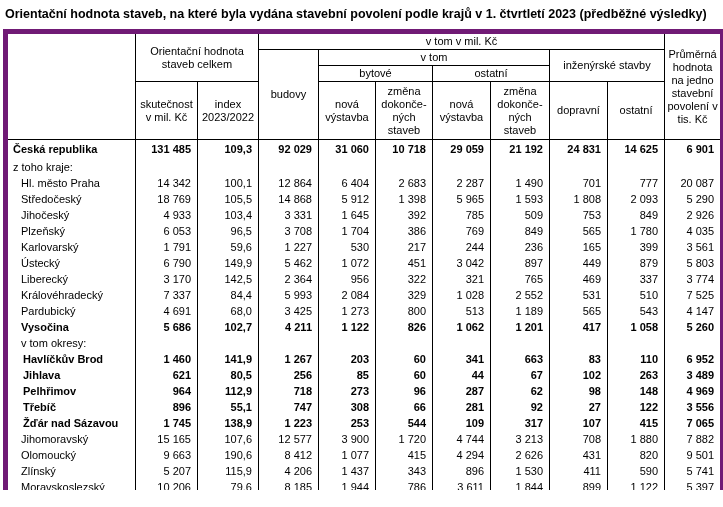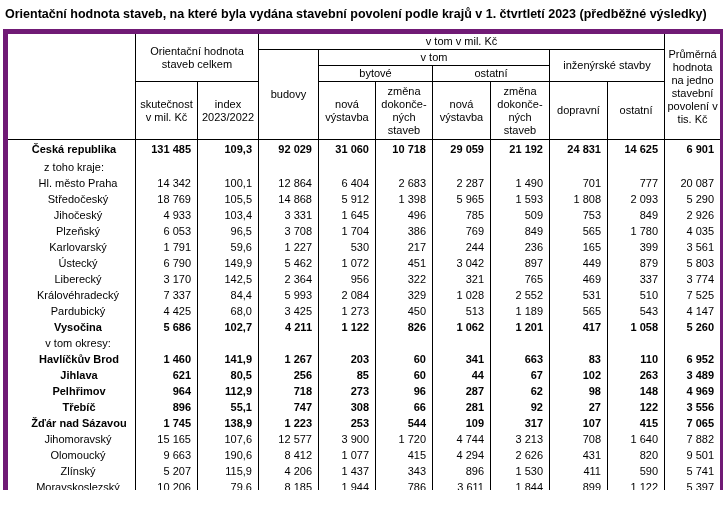--- a/index.html
+++ b/index.html
@@ -14,21 +14,21 @@
     font-size:11px;line-height:13px;padding:1px 2px;overflow:hidden;}
   thead tr.hr1{height:13px;}
   thead tr.hr2{height:16px;}
   thead tr.hr3{height:16px;}
   thead tr.hr4{height:58px;}
   tbody td{border-left:1px solid #000;border-right:1px solid #000;
     font-size:11px;line-height:15px;height:16px;padding:0;overflow:hidden;
     white-space:nowrap;vertical-align:middle;}
   tbody tr.first td{height:19px;vertical-align:middle;}
   tbody tr.bold td{font-weight:bold;}
-  td.lbl{text-align:center;padding-left:5px;}
+  td.lbl{text-align:left;padding-left:5px;}
   td.lbl.ind1{padding-left:13px;}
   td.lbl.ind2{padding-left:15px;}
   td.num{text-align:right;padding-right:6px;}
 </style>
 </head>
 <body>
 
 <div class="page">
   <div class="title">Orientační hodnota staveb, na které byla vydána stavební povolení podle krajů v 1. čtvrtletí 2023 (předběžné výsledky)</div>
 
@@ -125,21 +125,21 @@
           <td class="num">1 808</td>
           <td class="num">2 093</td>
           <td class="num">5 290</td>
         </tr>
         <tr>
           <td class="lbl ind1">Jihočeský</td>
           <td class="num">4 933</td>
           <td class="num">103,4</td>
           <td class="num">3 331</td>
           <td class="num">1 645</td>
-          <td class="num">496</td>
+          <td class="num">392</td>
           <td class="num">785</td>
           <td class="num">509</td>
           <td class="num">753</td>
           <td class="num">849</td>
           <td class="num">2 926</td>
         </tr>
         <tr>
           <td class="lbl ind1">Plzeňský</td>
           <td class="num">6 053</td>
           <td class="num">96,5</td>
@@ -199,25 +199,25 @@
           <td class="num">2 084</td>
           <td class="num">329</td>
           <td class="num">1 028</td>
           <td class="num">2 552</td>
           <td class="num">531</td>
           <td class="num">510</td>
           <td class="num">7 525</td>
         </tr>
         <tr>
           <td class="lbl ind1">Pardubický</td>
-          <td class="num">4 425</td>
+          <td class="num">4 691</td>
           <td class="num">68,0</td>
           <td class="num">3 425</td>
           <td class="num">1 273</td>
-          <td class="num">450</td>
+          <td class="num">800</td>
           <td class="num">513</td>
           <td class="num">1 189</td>
           <td class="num">565</td>
           <td class="num">543</td>
           <td class="num">4 147</td>
         </tr>
         <tr class="bold">
           <td class="lbl ind1">Vysočina</td>
           <td class="num">5 686</td>
           <td class="num">102,7</td>
@@ -311,21 +311,21 @@
         <tr>
           <td class="lbl ind1">Jihomoravský</td>
           <td class="num">15 165</td>
           <td class="num">107,6</td>
           <td class="num">12 577</td>
           <td class="num">3 900</td>
           <td class="num">1 720</td>
           <td class="num">4 744</td>
           <td class="num">3 213</td>
           <td class="num">708</td>
-          <td class="num">1 640</td>
+          <td class="num">1 880</td>
           <td class="num">7 882</td>
         </tr>
         <tr>
           <td class="lbl ind1">Olomoucký</td>
           <td class="num">9 663</td>
           <td class="num">190,6</td>
           <td class="num">8 412</td>
           <td class="num">1 077</td>
           <td class="num">415</td>
           <td class="num">4 294</td>

